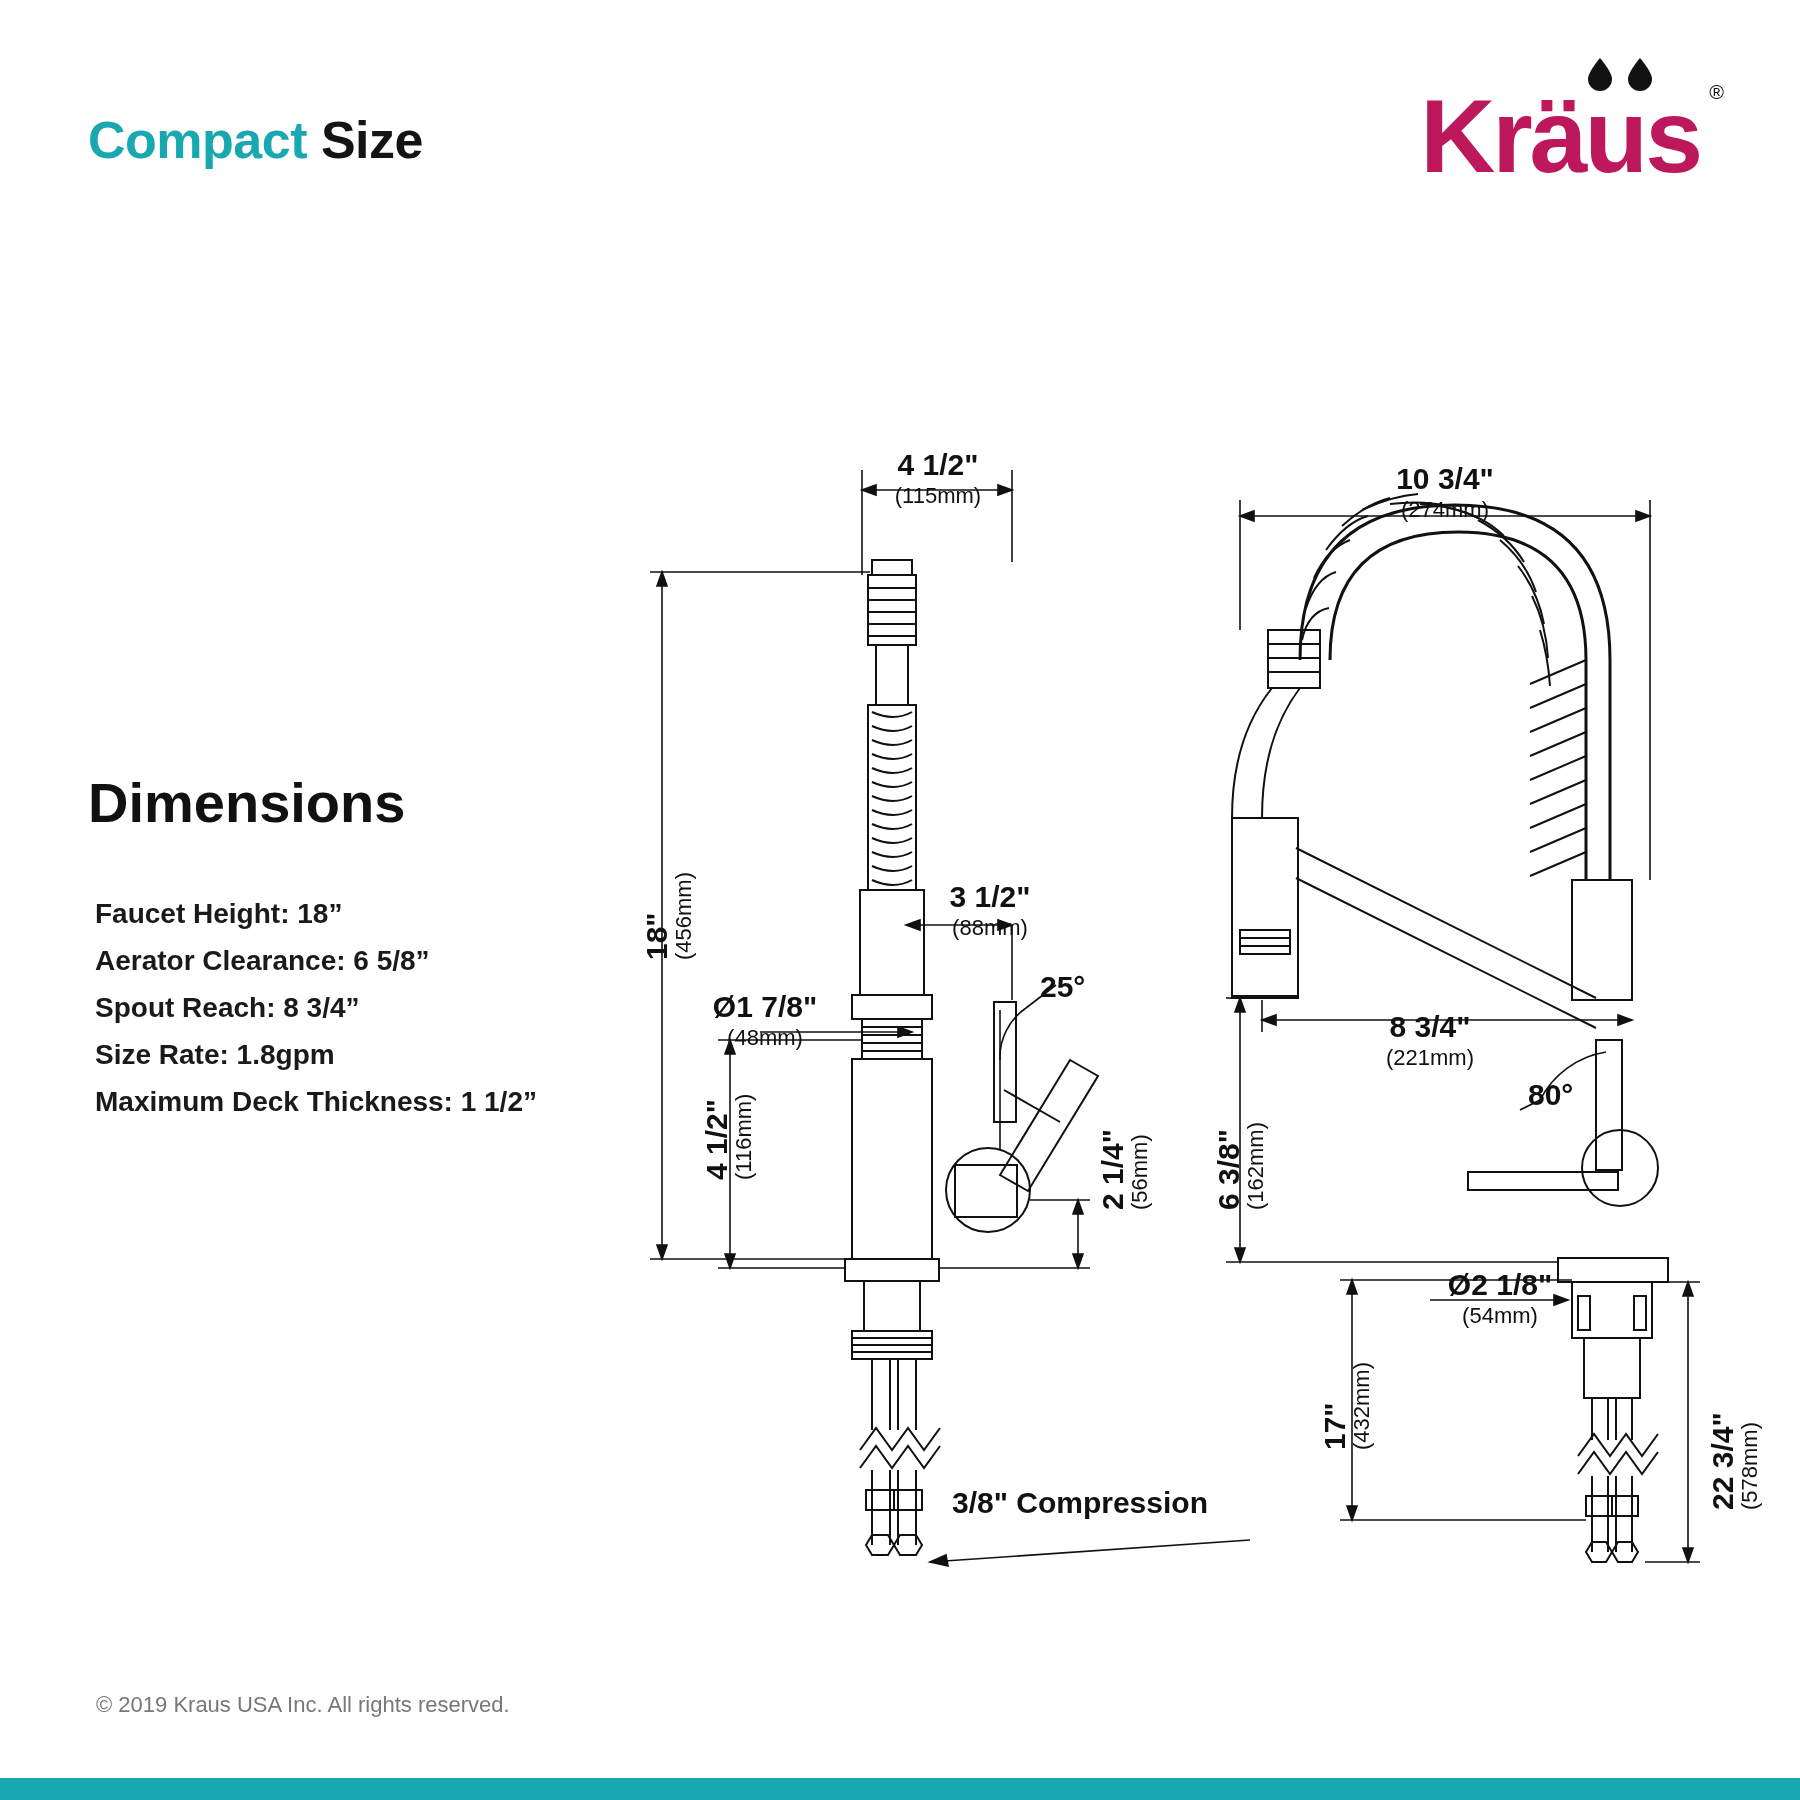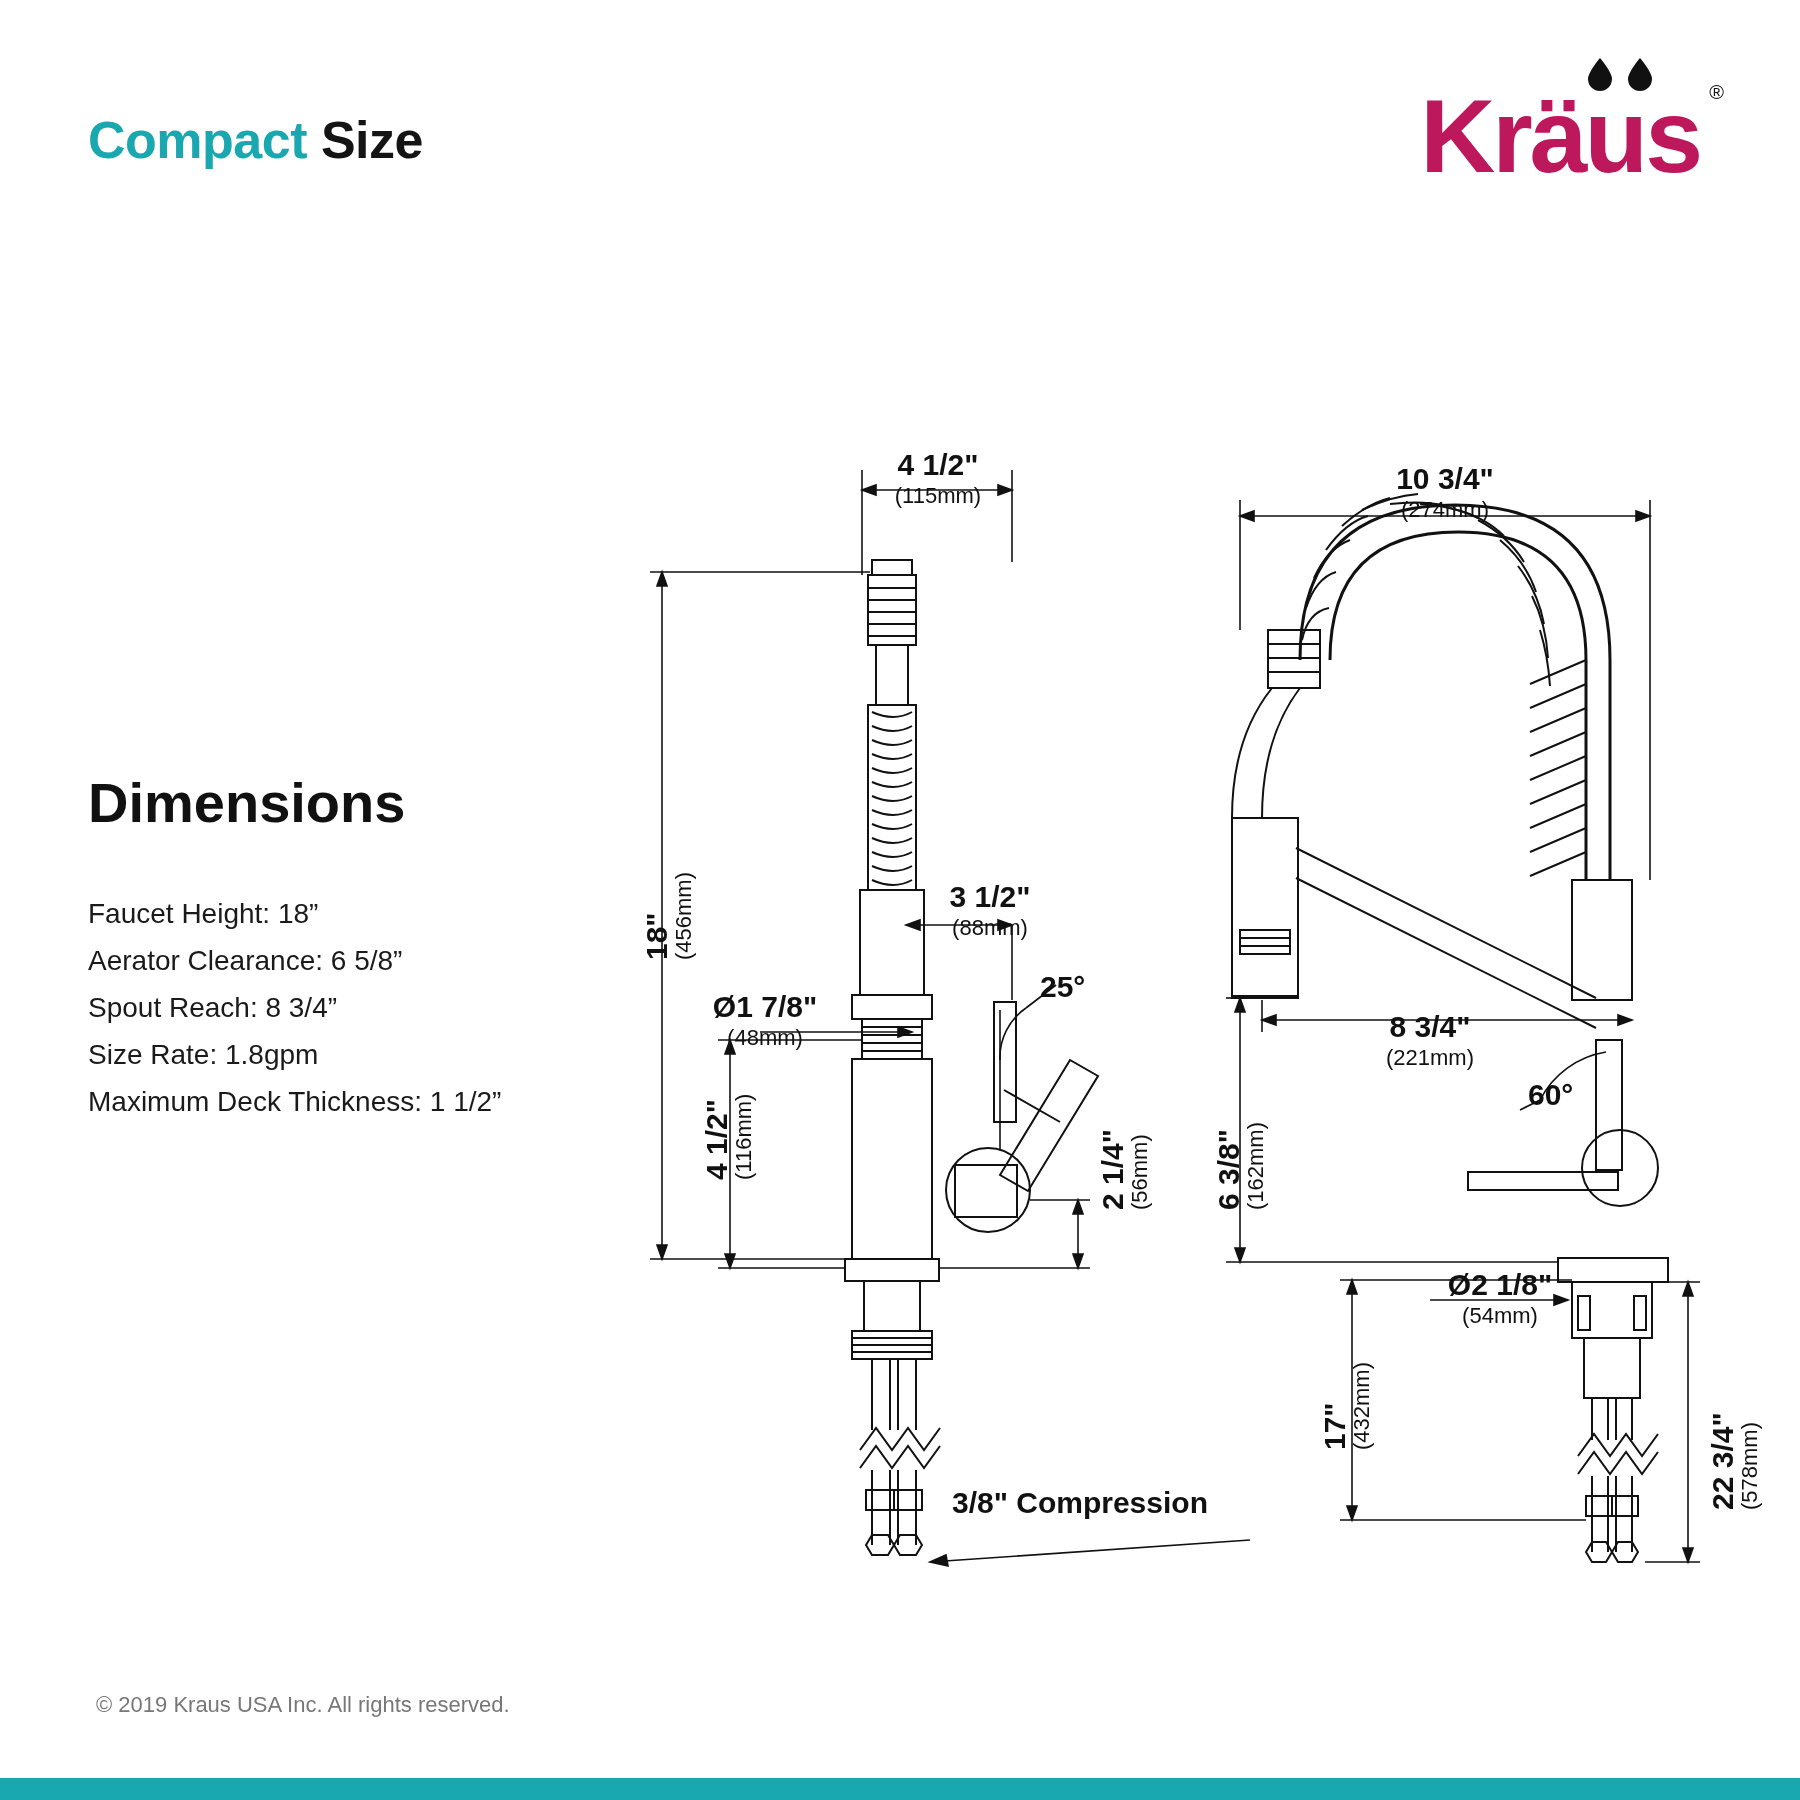--- a/index.html
+++ b/index.html
@@ -76,23 +76,24 @@
   .dim-heading {
     position: absolute;
     left: 88px;
     top: 770px;
     font-size: 56px;
     font-weight: bold;
     color: #111;
   }
   .dim-list {
     position: absolute;
-    left: 88px;
+    left: 95px;
     top: 890px;
     width: 620px;
+    font-weight: bold;
   }
   .dim-list div {
     font-size: 28px;
     line-height: 47px;
     color: #1a1a1a;
     white-space: nowrap;
   }
 
   
   .footer {
@@ -439,21 +440,21 @@
   <div class="lbl" style="left:1212px; top:1210px; height:0;">
     <div class="rot90" style="position:absolute; left:0; top:0;">
       <span class="big">6 3/8"</span>
     </div>
     <div class="rot90" style="position:absolute; left:30px; top:0;">
       <span class="small">(162mm)</span>
     </div>
   </div>
 
   <div class="lbl" style="left:1528px; top:1078px;">
-    <span class="big">60°</span>
+    <span class="big">80°</span>
   </div>
 
   <div class="lbl center" style="left:1400px; top:1268px; width:200px;">
     <span class="big">Ø2 1/8"</span>
     <span class="small">(54mm)</span>
   </div>
 
   <div class="lbl" style="left:1318px; top:1450px; height:0;">
     <div class="rot90" style="position:absolute; left:0; top:0;">
       <span class="big">17"</span>

